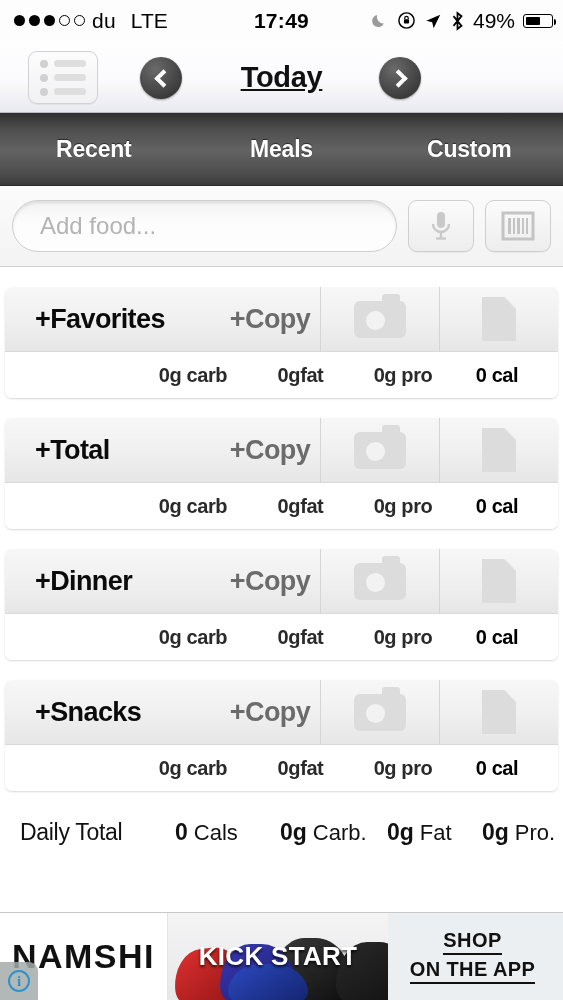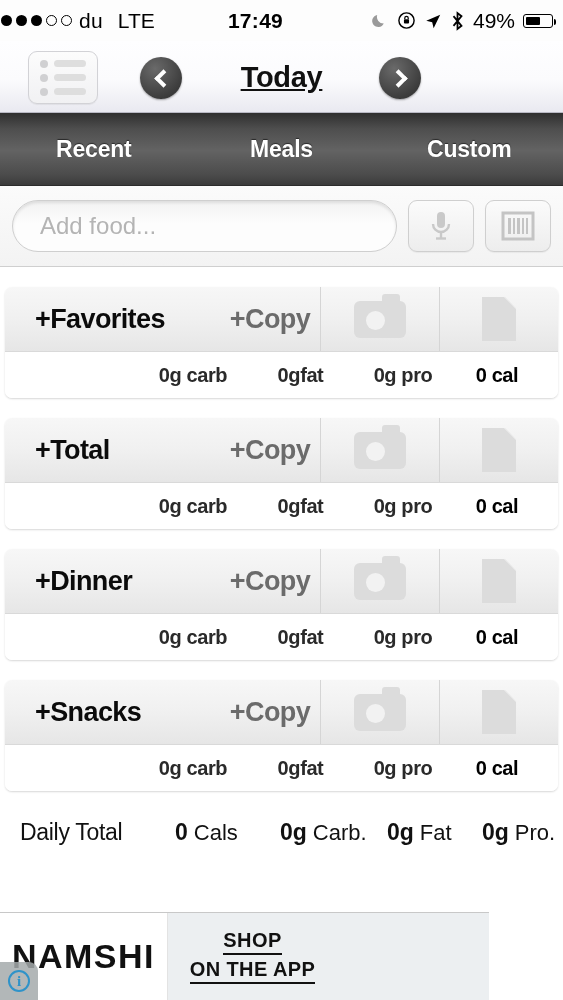--- a/index.html
+++ b/index.html
@@ -11,29 +11,29 @@
   }
   #app { position: relative; width: 563px; height: 1000px; background:#fff; }
 
   
   .statusbar {
     position: absolute; top: 0; left: 0; width: 563px; height: 41px;
     background: #fdfdfd;
     display: flex; align-items: center;
     font-size: 21px; color: #000;
   }
-  .sb-left { display:flex; align-items:center; gap:7px; padding-left: 1px; }
+  .sb-left { display:flex; align-items:center; gap:7px; padding-left: 14px; }
   .dots { display:flex; align-items:center; gap:4px; }
   .dot { width:11px; height:11px; border-radius:50%; }
   .dot.filled { background:#000; }
   .dot.empty { background:transparent; border:1.6px solid #000; width:11px; height:11px; }
   .sb-carrier { font-size:21px; letter-spacing:0.2px; }
   .sb-lte { font-size:21px; margin-left:8px; }
   .sb-center {
-    position:absolute; left:8px; width:495px; text-align:center;
+    position:absolute; left:0; width:563px; text-align:center;
     font-size:21px; font-weight:bold; letter-spacing:0.3px;
   }
   .sb-right {
     position:absolute; right:10px; display:flex; align-items:center; gap:8px;
   }
   .sb-pct { font-size:21px; font-weight:500; }
   .battery {
     width:30px; height:14px; border:1.6px solid #000; border-radius:3px;
     position:relative; display:flex; align-items:center;
   }
@@ -178,21 +178,21 @@
   .dt-item { display:flex; align-items:baseline; gap:6px; }
   .dt-item.cals  { width:105px; }
   .dt-item.carb  { width:107px; }
   .dt-item.fat   { width:95px; }
   .dt-item.pro   { width:80px; }
   .dt-num { font-weight:bold; font-size:23px; }
   .dt-unit { font-size:22px; }
 
   
   .ad {
-    position:absolute; bottom:0; left:0; width:489px; height:88px;
+    position:absolute; bottom:0; left:0; width:563px; height:88px;
     background:#eceff1; border-top:1px solid #c8c8c8;
     display:flex; align-items:stretch; overflow:hidden;
   }
   .ad-brand {
     width:168px; background:#fff; display:flex; align-items:center; justify-content:center;
     border-right:1px solid #e3e3e3;
   }
   .ad-brand span {
     font-size:34px; font-weight:bold; letter-spacing:1.5px; color:#111;
     font-family:"Liberation Sans", sans-serif;
@@ -430,20 +430,29 @@
     <span class="dt-item pro">
       <span class="dt-num">0g</span>
       <span class="dt-unit">Pro.</span>
     </span>
   </div>
 
   <div class="ad">
     <div class="ad-brand">
       <span>NAMSHI</span>
     </div>
+    <div class="ad-mid">
+      <span class="shoe s1"></span>
+      <span class="shoe s3"></span>
+      <span class="shoe s4"></span>
+
+      <span class="shoe s2"></span>
+      <span class="shoe s6"></span>
+      <span class="ad-kick">KICK START</span>
+    </div>
     <div class="ad-cta">
       <div>SHOP</div>
       <div>ON THE APP</div>
     </div>
     <div class="ad-info">
       <span class="ring">i</span>
     </div>
   </div>
 
 </div>

